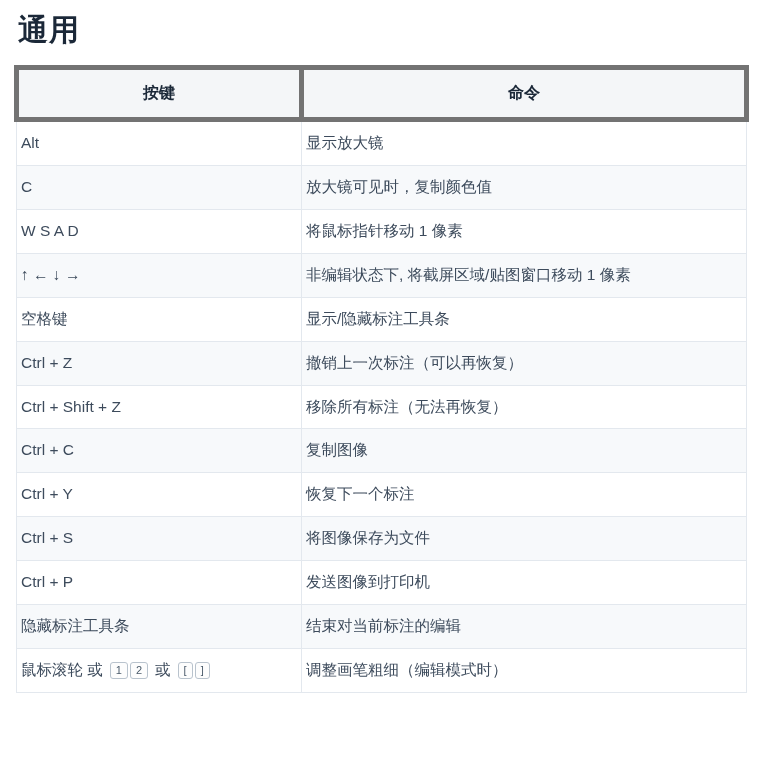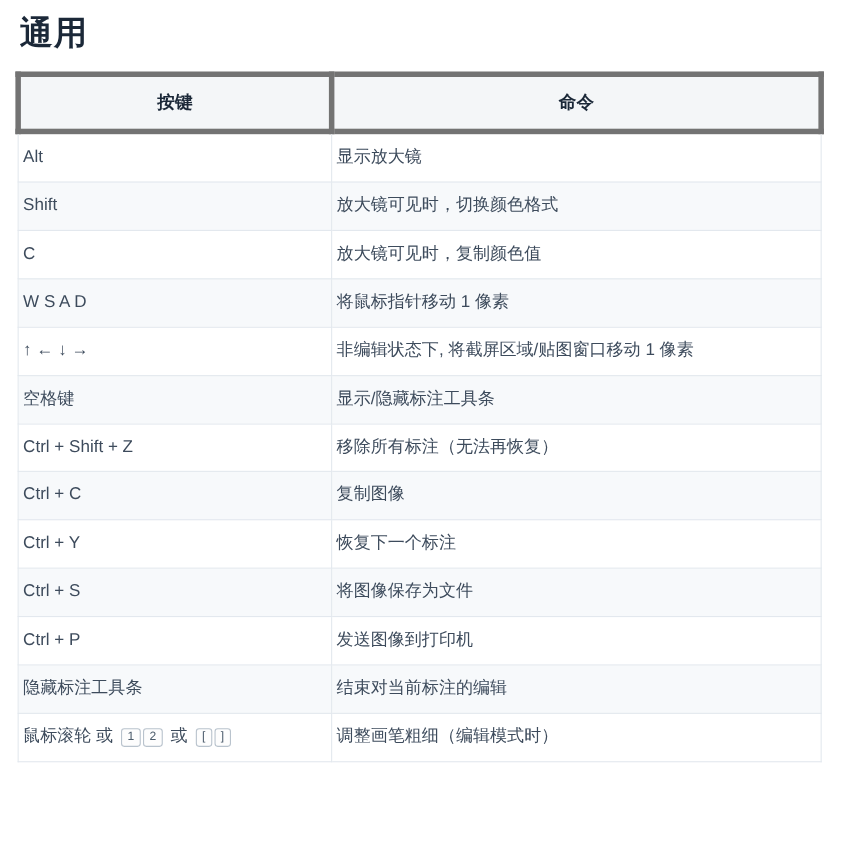--- a/index.html
+++ b/index.html
@@ -96,38 +96,38 @@
         <th>按键</th>
         <th>命令</th>
       </tr>
     </thead>
     <tbody>
       <tr>
         <td class="key">Alt</td>
         <td class="cmd">显示放大镜</td>
       </tr>
       <tr>
-        <td class="key">Shift</td>
-        <td class="cmd">放大镜可见时，切换颜色格式</td>
-      </tr>
-      <tr>
         <td class="key">C</td>
         <td class="cmd">放大镜可见时，复制颜色值</td>
       </tr>
       <tr>
         <td class="key">W S A D</td>
         <td class="cmd">将鼠标指针移动 1 像素</td>
       </tr>
       <tr>
         <td class="key">↑ ← ↓ →</td>
         <td class="cmd">非编辑状态下, 将截屏区域/贴图窗口移动 1 像素</td>
       </tr>
       <tr>
         <td class="key">空格键</td>
         <td class="cmd">显示/隐藏标注工具条</td>
+      </tr>
+      <tr>
+        <td class="key">Ctrl + Z</td>
+        <td class="cmd">撤销上一次标注（可以再恢复）</td>
       </tr>
       <tr>
         <td class="key">Ctrl + Shift + Z</td>
         <td class="cmd">移除所有标注（无法再恢复）</td>
       </tr>
       <tr>
         <td class="key">Ctrl + C</td>
         <td class="cmd">复制图像</td>
       </tr>
       <tr>

